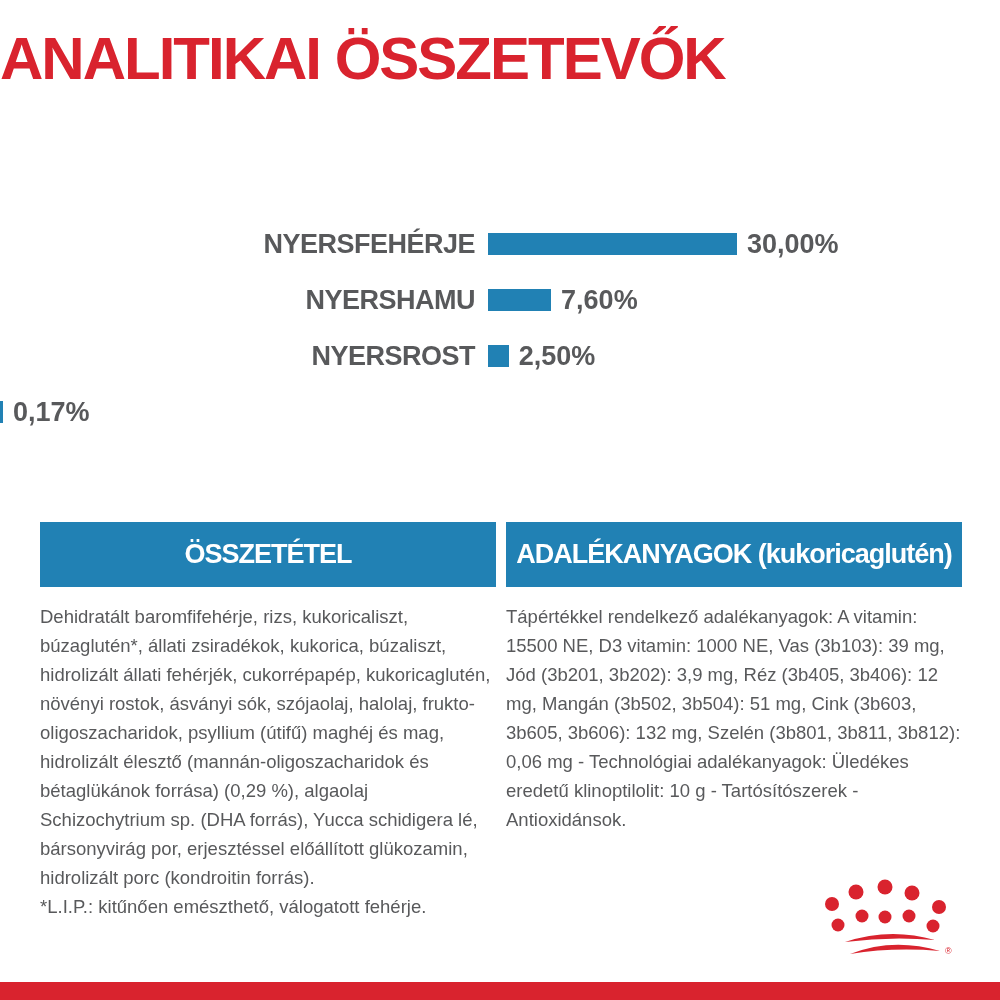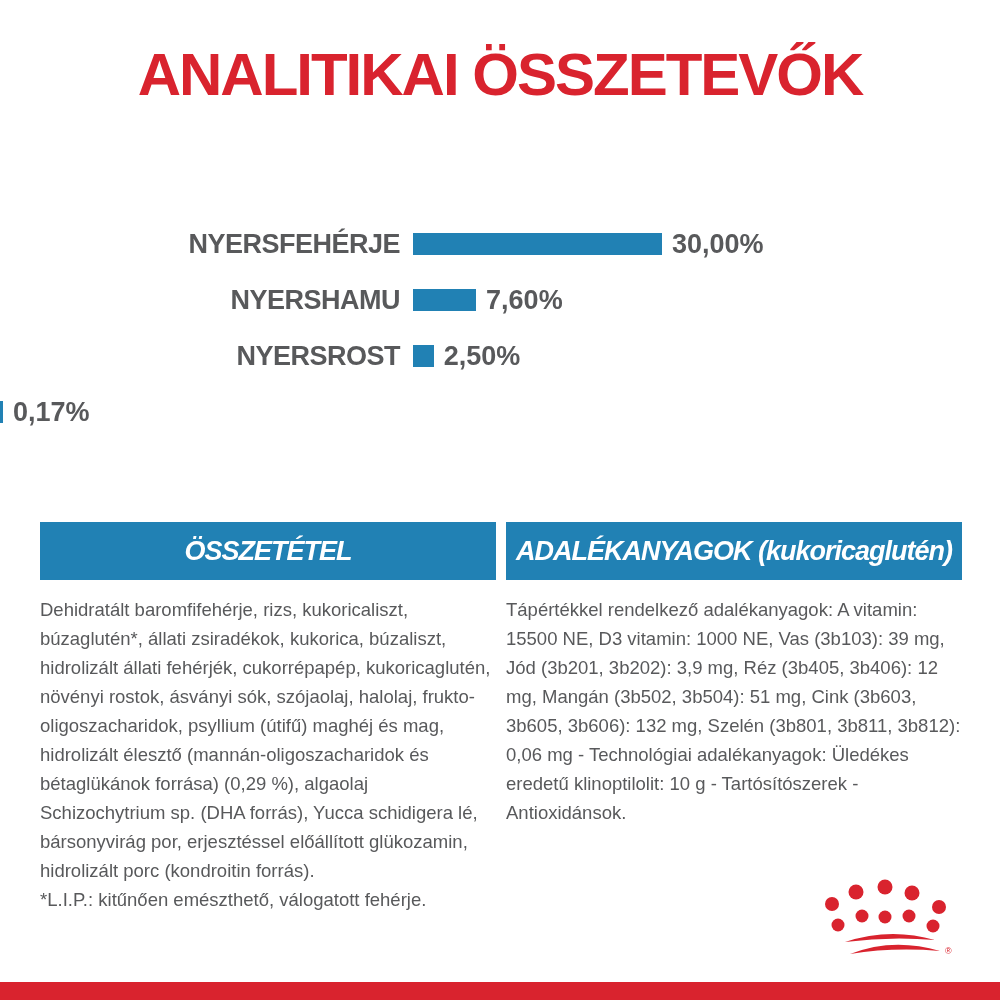--- a/index.html
+++ b/index.html
@@ -4,44 +4,44 @@
 <style>
   html,body{margin:0;padding:0;}
   body{
     width:1000px;height:1000px;position:relative;background:#ffffff;
     font-family:"Liberation Sans", sans-serif;overflow:hidden;
   }
   .page{position:absolute;inset:0;}
 
   
   .page-title{
-    position:absolute;top:24px;left:0;right:0;margin:16px;
-    text-align:center;color:#d9232e;
+    position:absolute;top:24px;left:0;right:0;margin:0;
+    text-align:left;color:#d9232e;
     font-size:60px;font-weight:bold;letter-spacing:-2px;white-space:nowrap;
   }
 
   
   .chart{position:absolute;top:216px;left:0;width:1000px;}
   .chart-row{display:flex;align-items:center;height:56px;}
   .chart-label{
-    width:413px;box-sizing:border-box;padding-right:13px;text-align:right;
+    width:488px;box-sizing:border-box;padding-right:13px;text-align:right;
     font-size:27px;font-weight:bold;letter-spacing:-0.5px;color:#58595b;white-space:nowrap;
   }
   .chart-bar{height:22px;flex:0 0 auto;}
   .chart-value{
     margin-left:10px;font-size:27px;font-weight:bold;color:#58595b;white-space:nowrap;
   }
 
   
   .cols{position:absolute;top:522px;left:40px;width:922px;display:flex;gap:10px;}
   .col{width:456px;flex:0 0 456px;}
   .sec-header{
-    height:58px;background:#2181b4;color:#ffffff;
+    height:65px;background:#2181b4;color:#ffffff;
     display:flex;align-items:center;justify-content:center;
-    font-size:27px;font-weight:bold;letter-spacing:-1px;white-space:nowrap;font-style:italic;
+    font-size:27px;font-weight:bold;letter-spacing:-1px;white-space:nowrap;
   }
   .col p{
     margin:0;color:#58595b;font-size:18.5px;line-height:29px;
   }
   .col p.first{margin-top:15px;}
 
   
   .crown-logo{position:absolute;left:823px;top:870px;width:140px;height:98px;}
   .red-strip{position:absolute;left:0;top:982px;width:1000px;height:18px;background:#d9232e;}
 </style>

